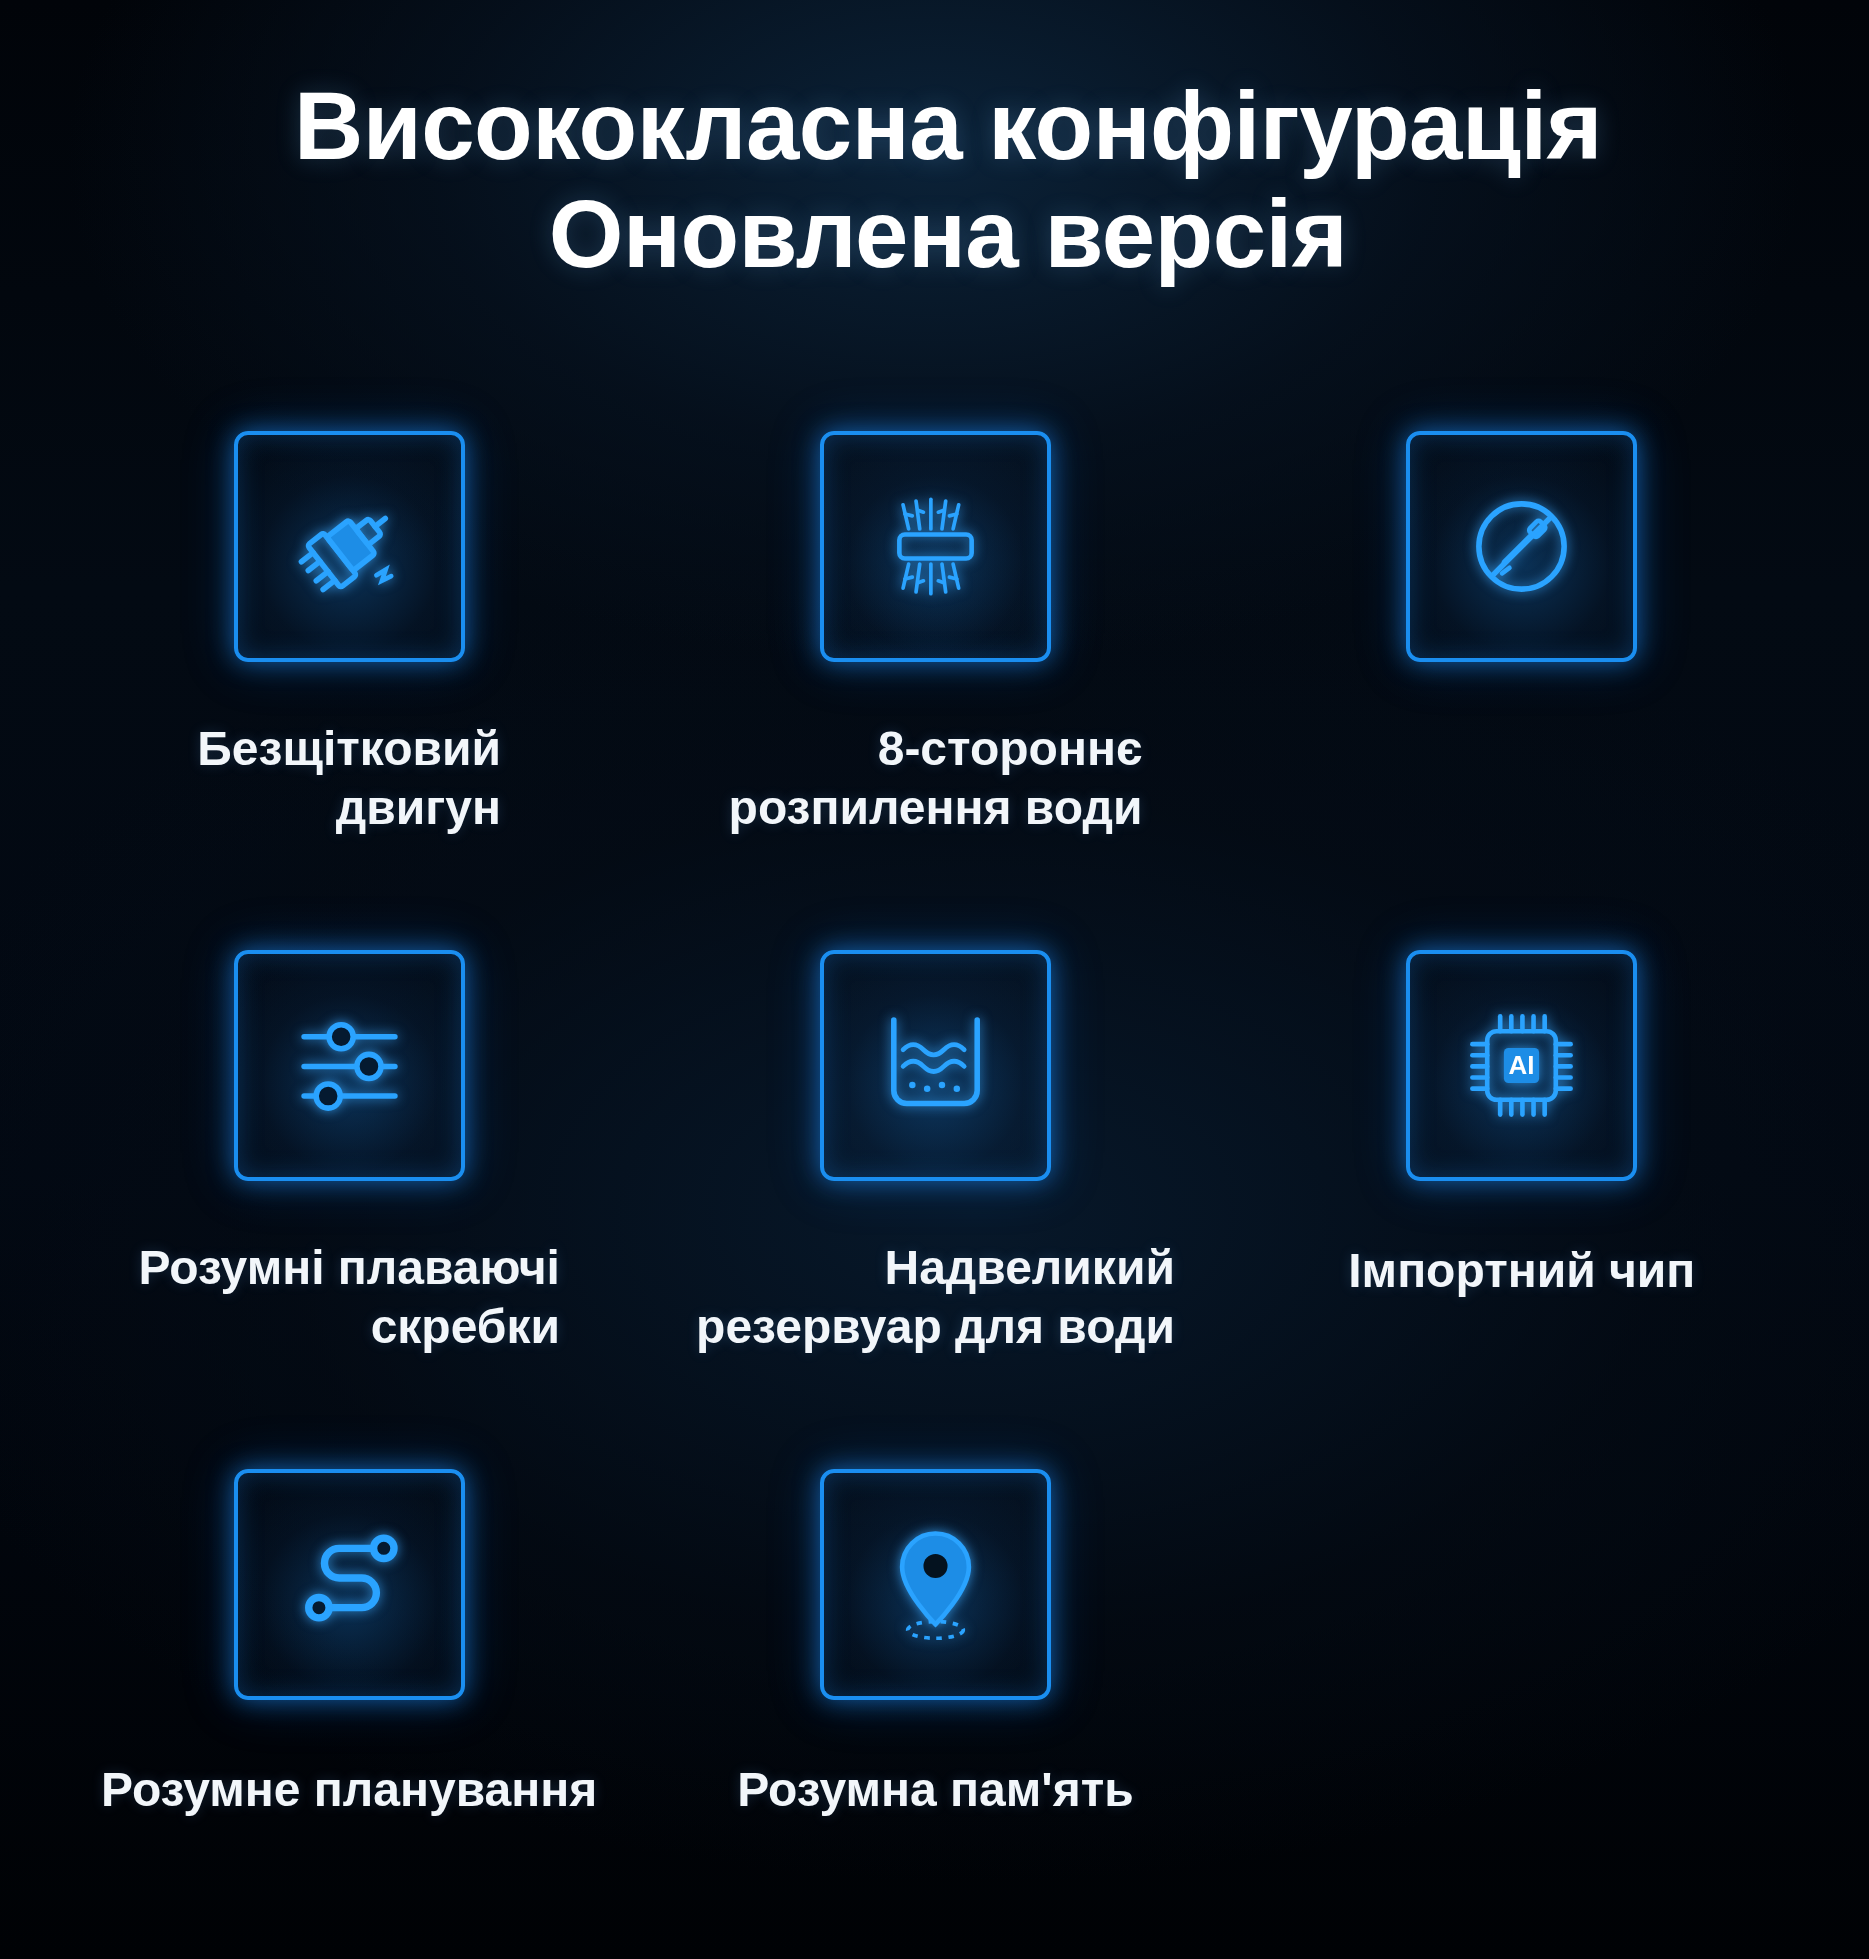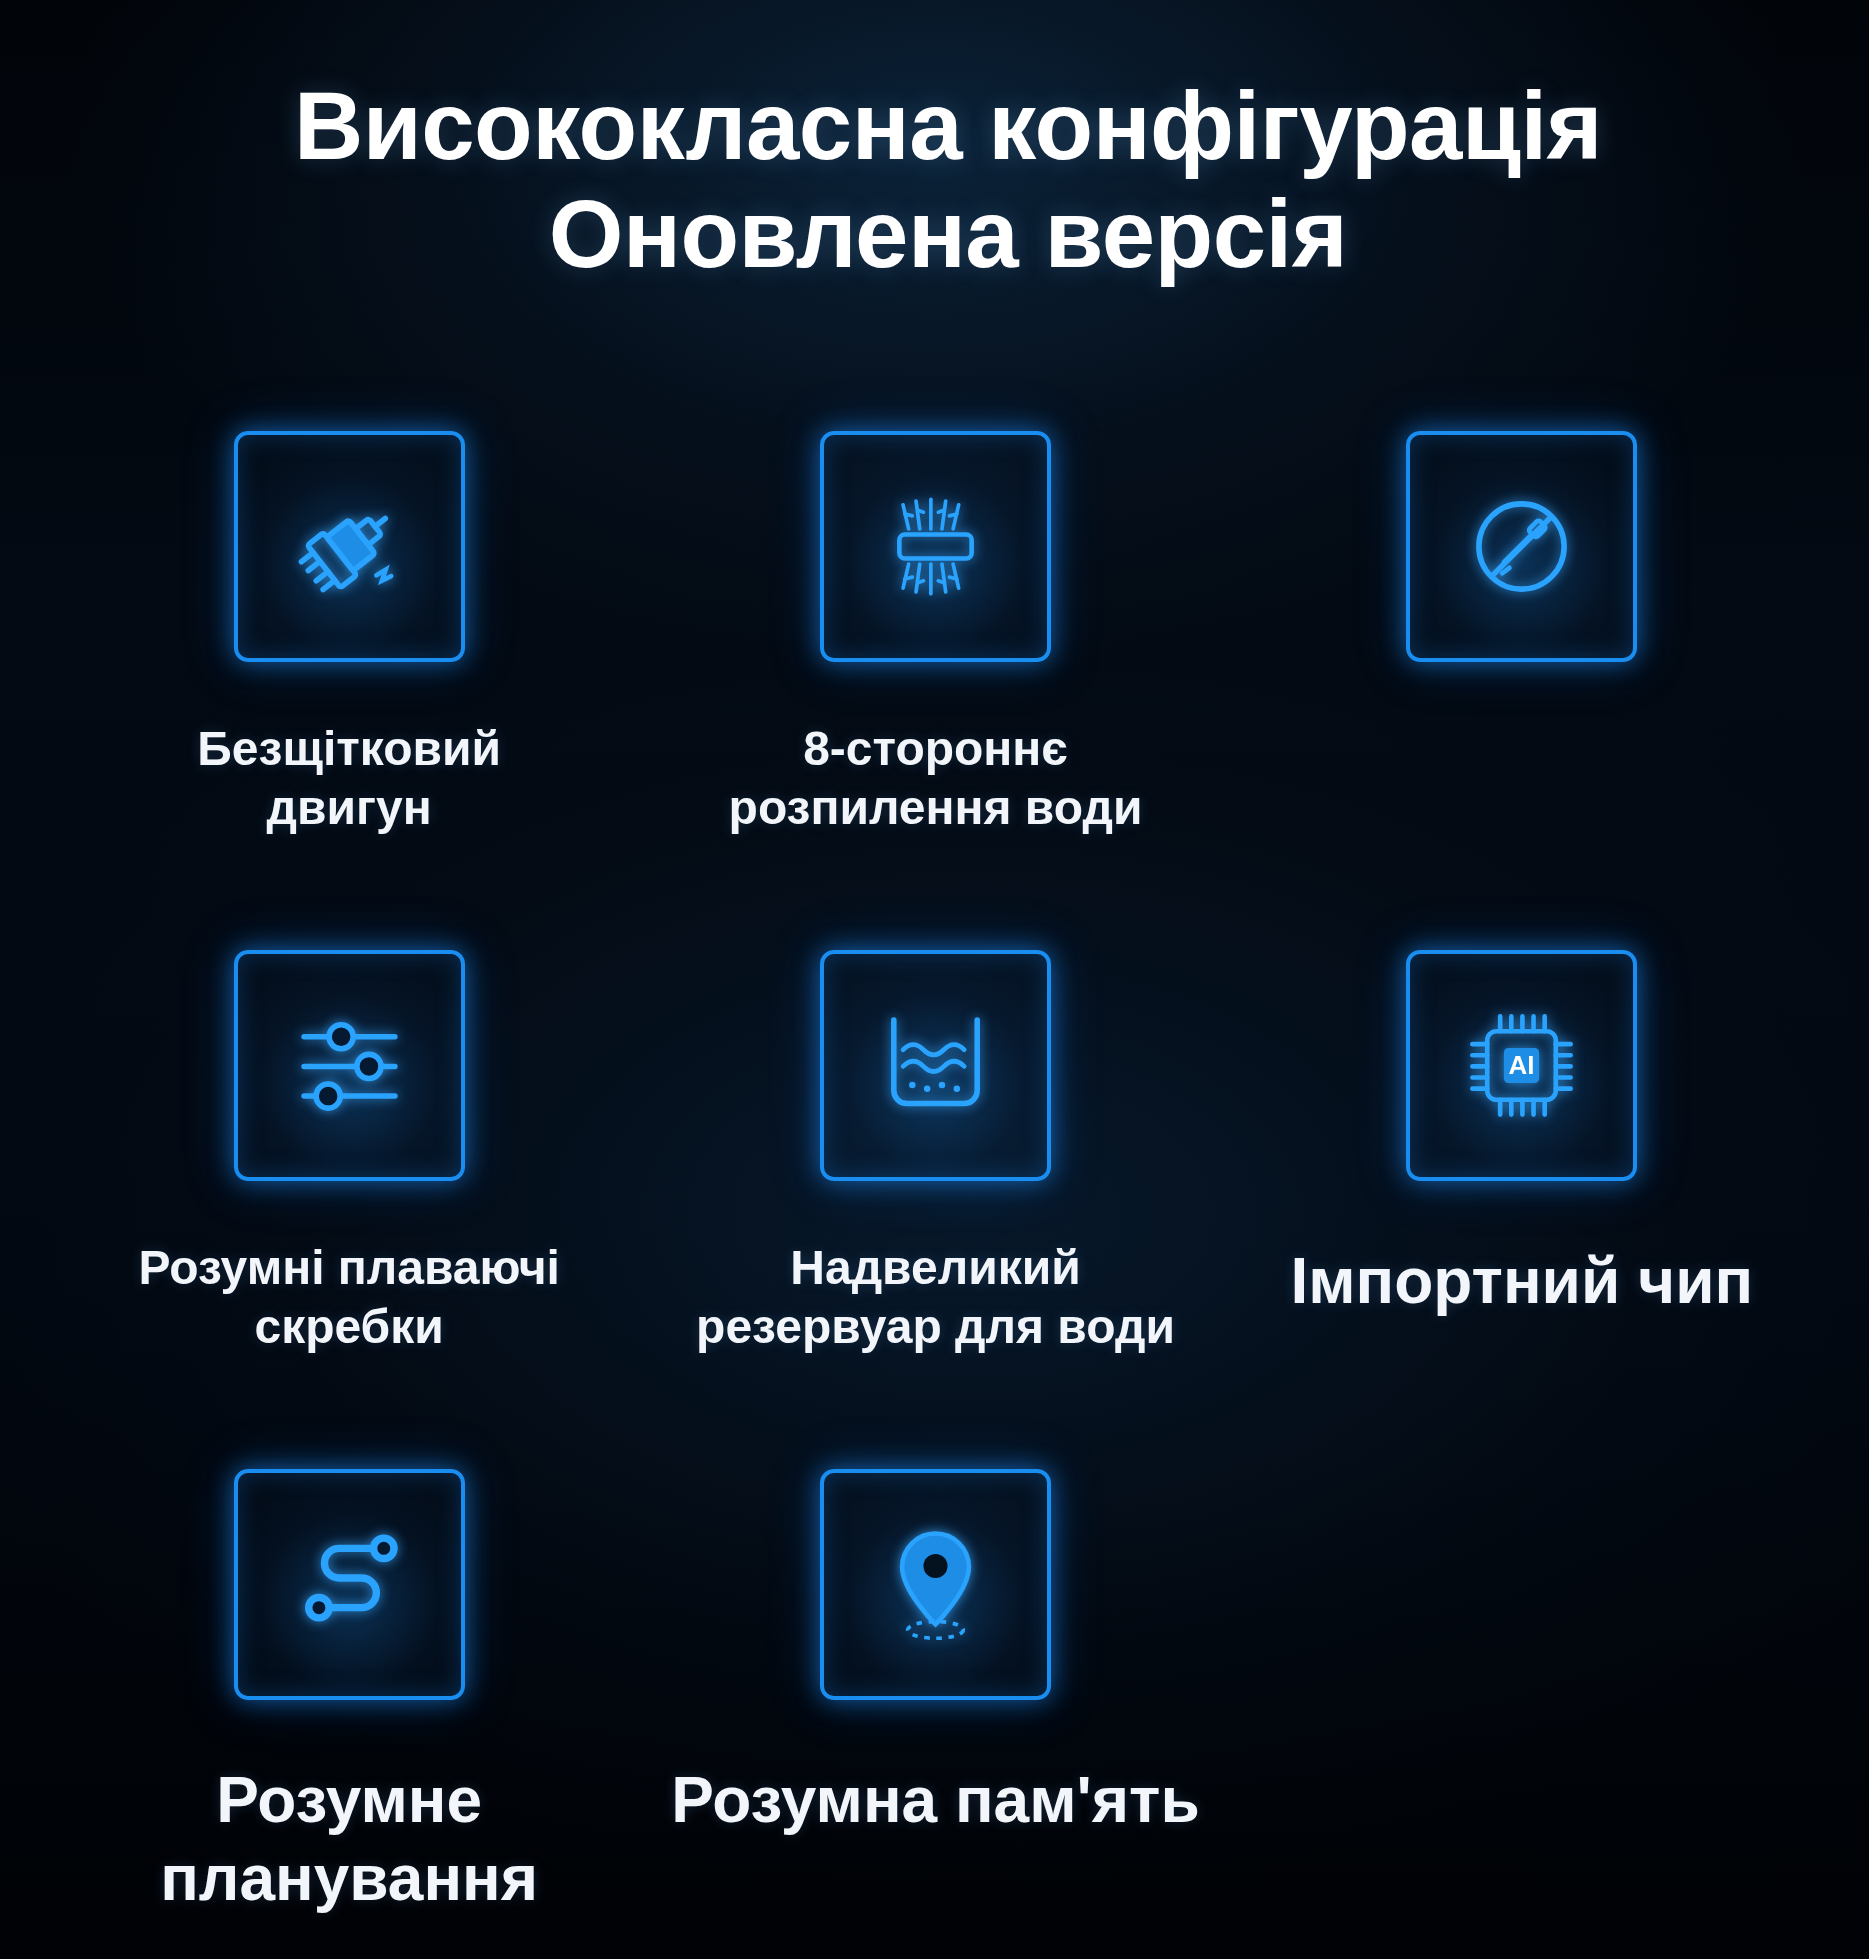--- a/index.html
+++ b/index.html
@@ -78,33 +78,33 @@
     justify-content: center;
     position: relative;
     margin-top: 23px;
   }
   .icon-tile svg {
     display: block;
     filter: drop-shadow(0 0 5.6px rgba(60,170,255,0.75));
   }
   .caption {
     margin-top: 58px;
-    text-align: center;
+    text-align: right;
     font-size: 48px;
     font-weight: 600;
     line-height: 1.22;
     color: #f2f6fa;
     text-shadow: 0 0 13px rgba(110,180,255,0.18);
     white-space: pre-line;
     max-width: 584px;
   }
   
   .row3 .caption {
     margin-top: 61px;
-    font-size: 64px;
+    font-size: 48px;
     max-width: 612px;
   }
 </style>
 </head>
 <body>
 
 <div id="poster">
 
   <div class="title-block">
     <span class="title-line">Висококласна конфігурація</span>

